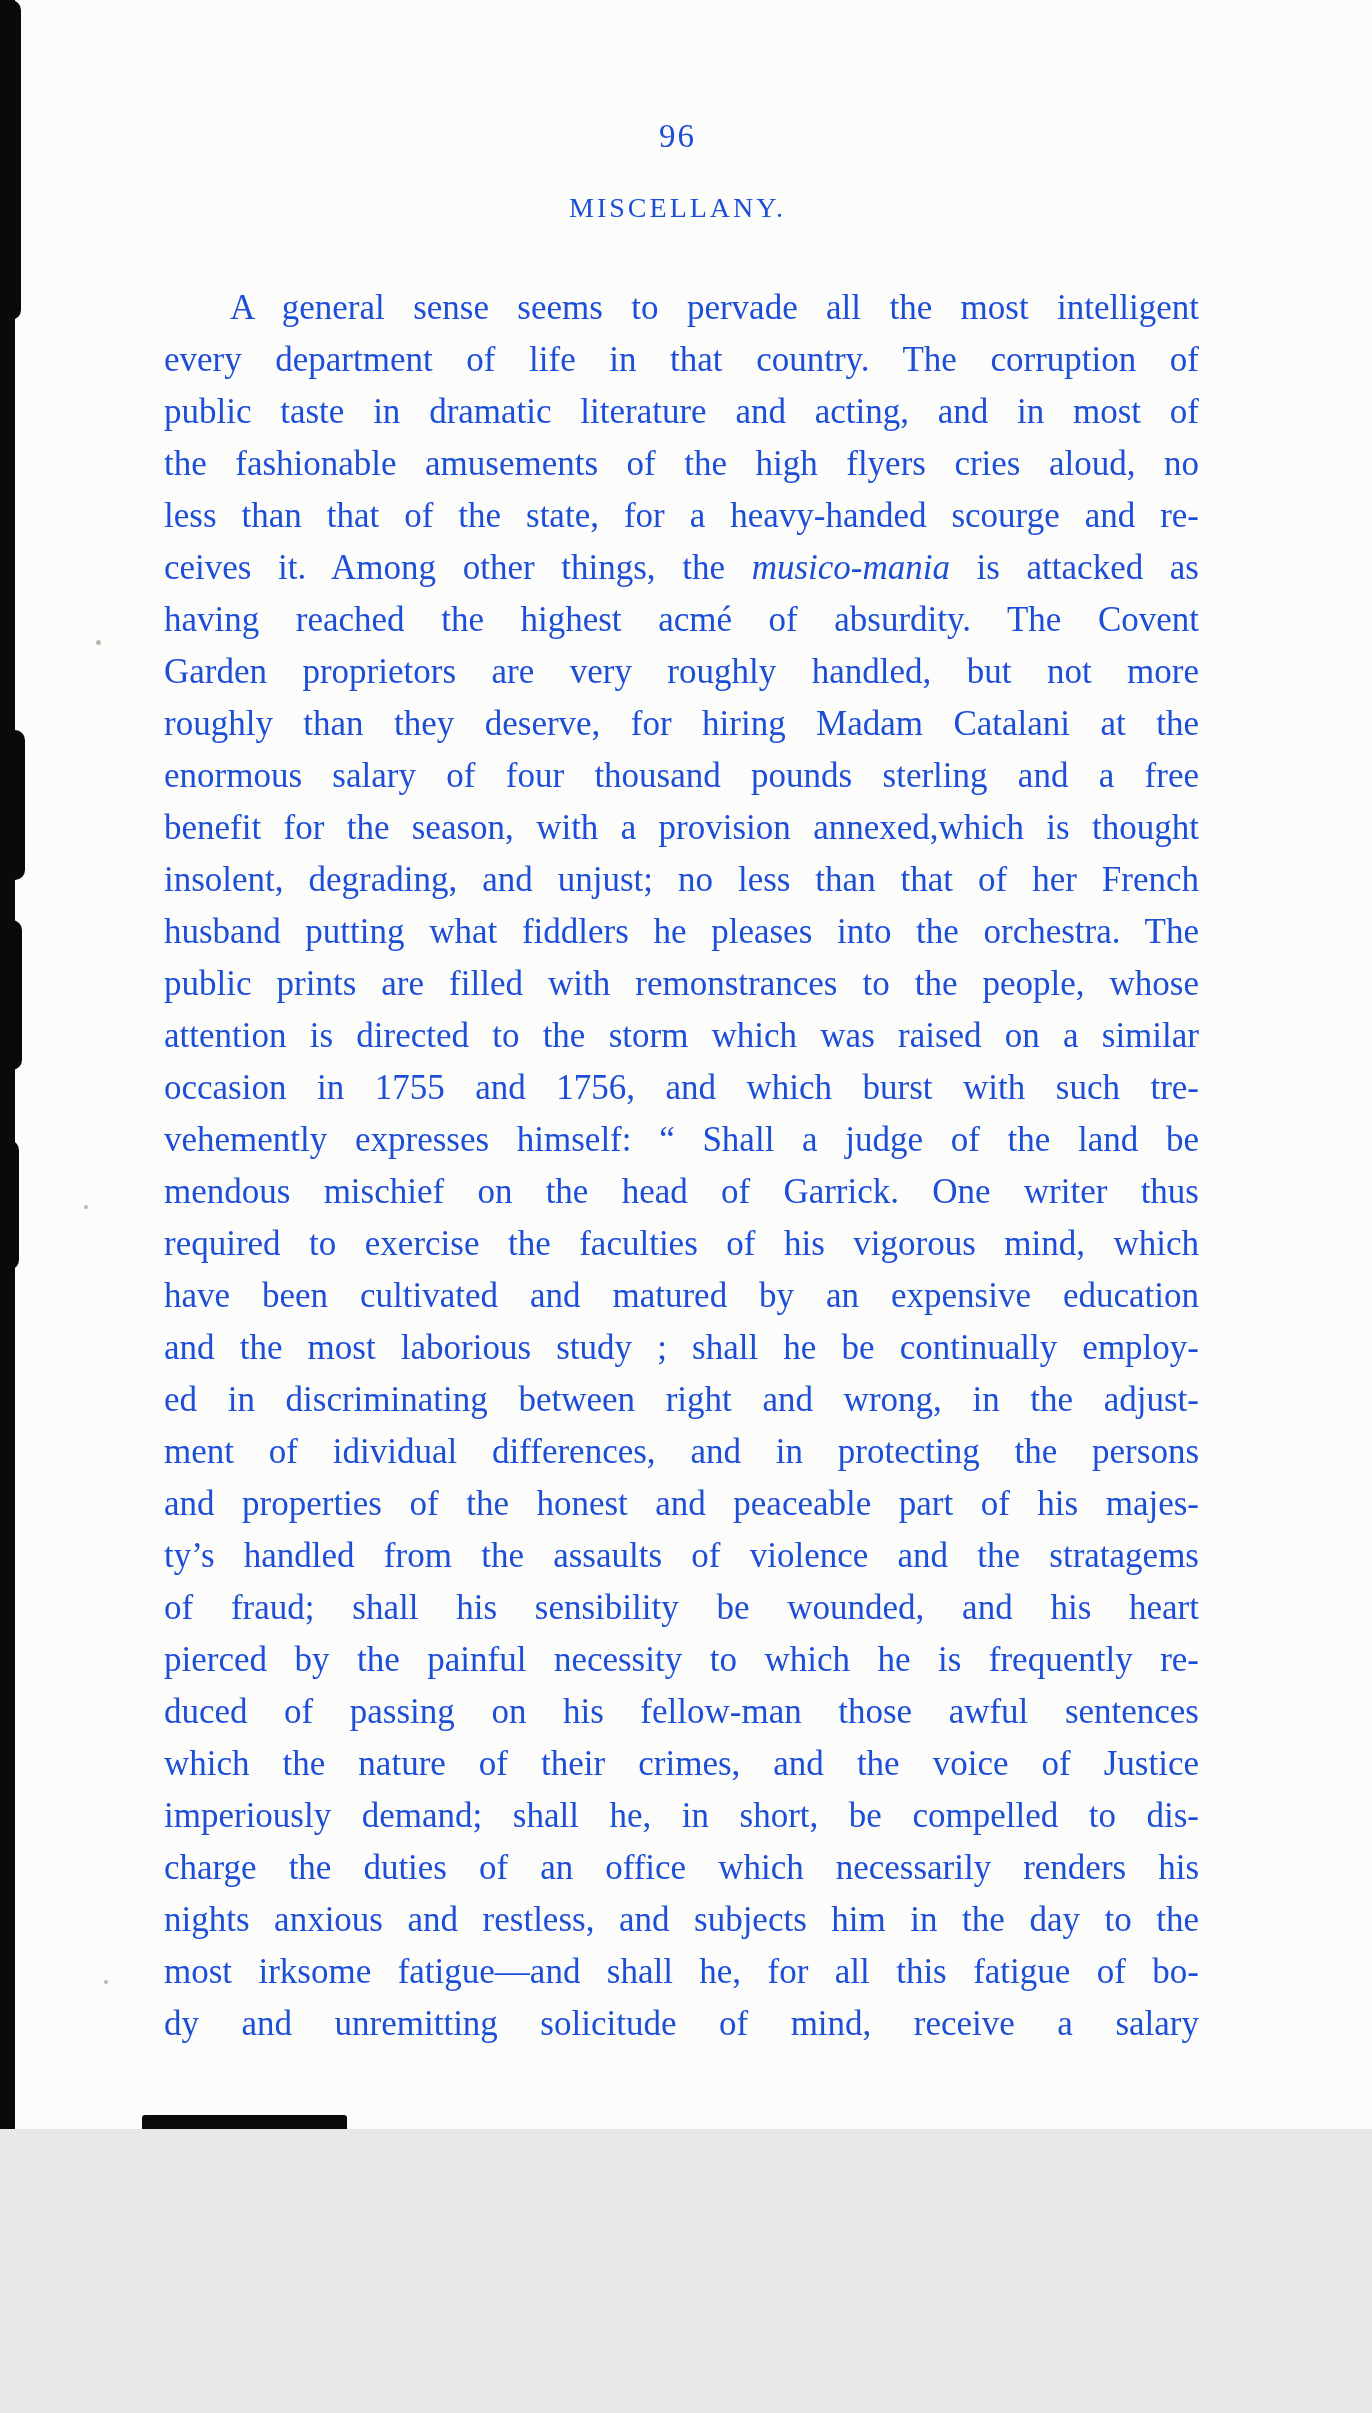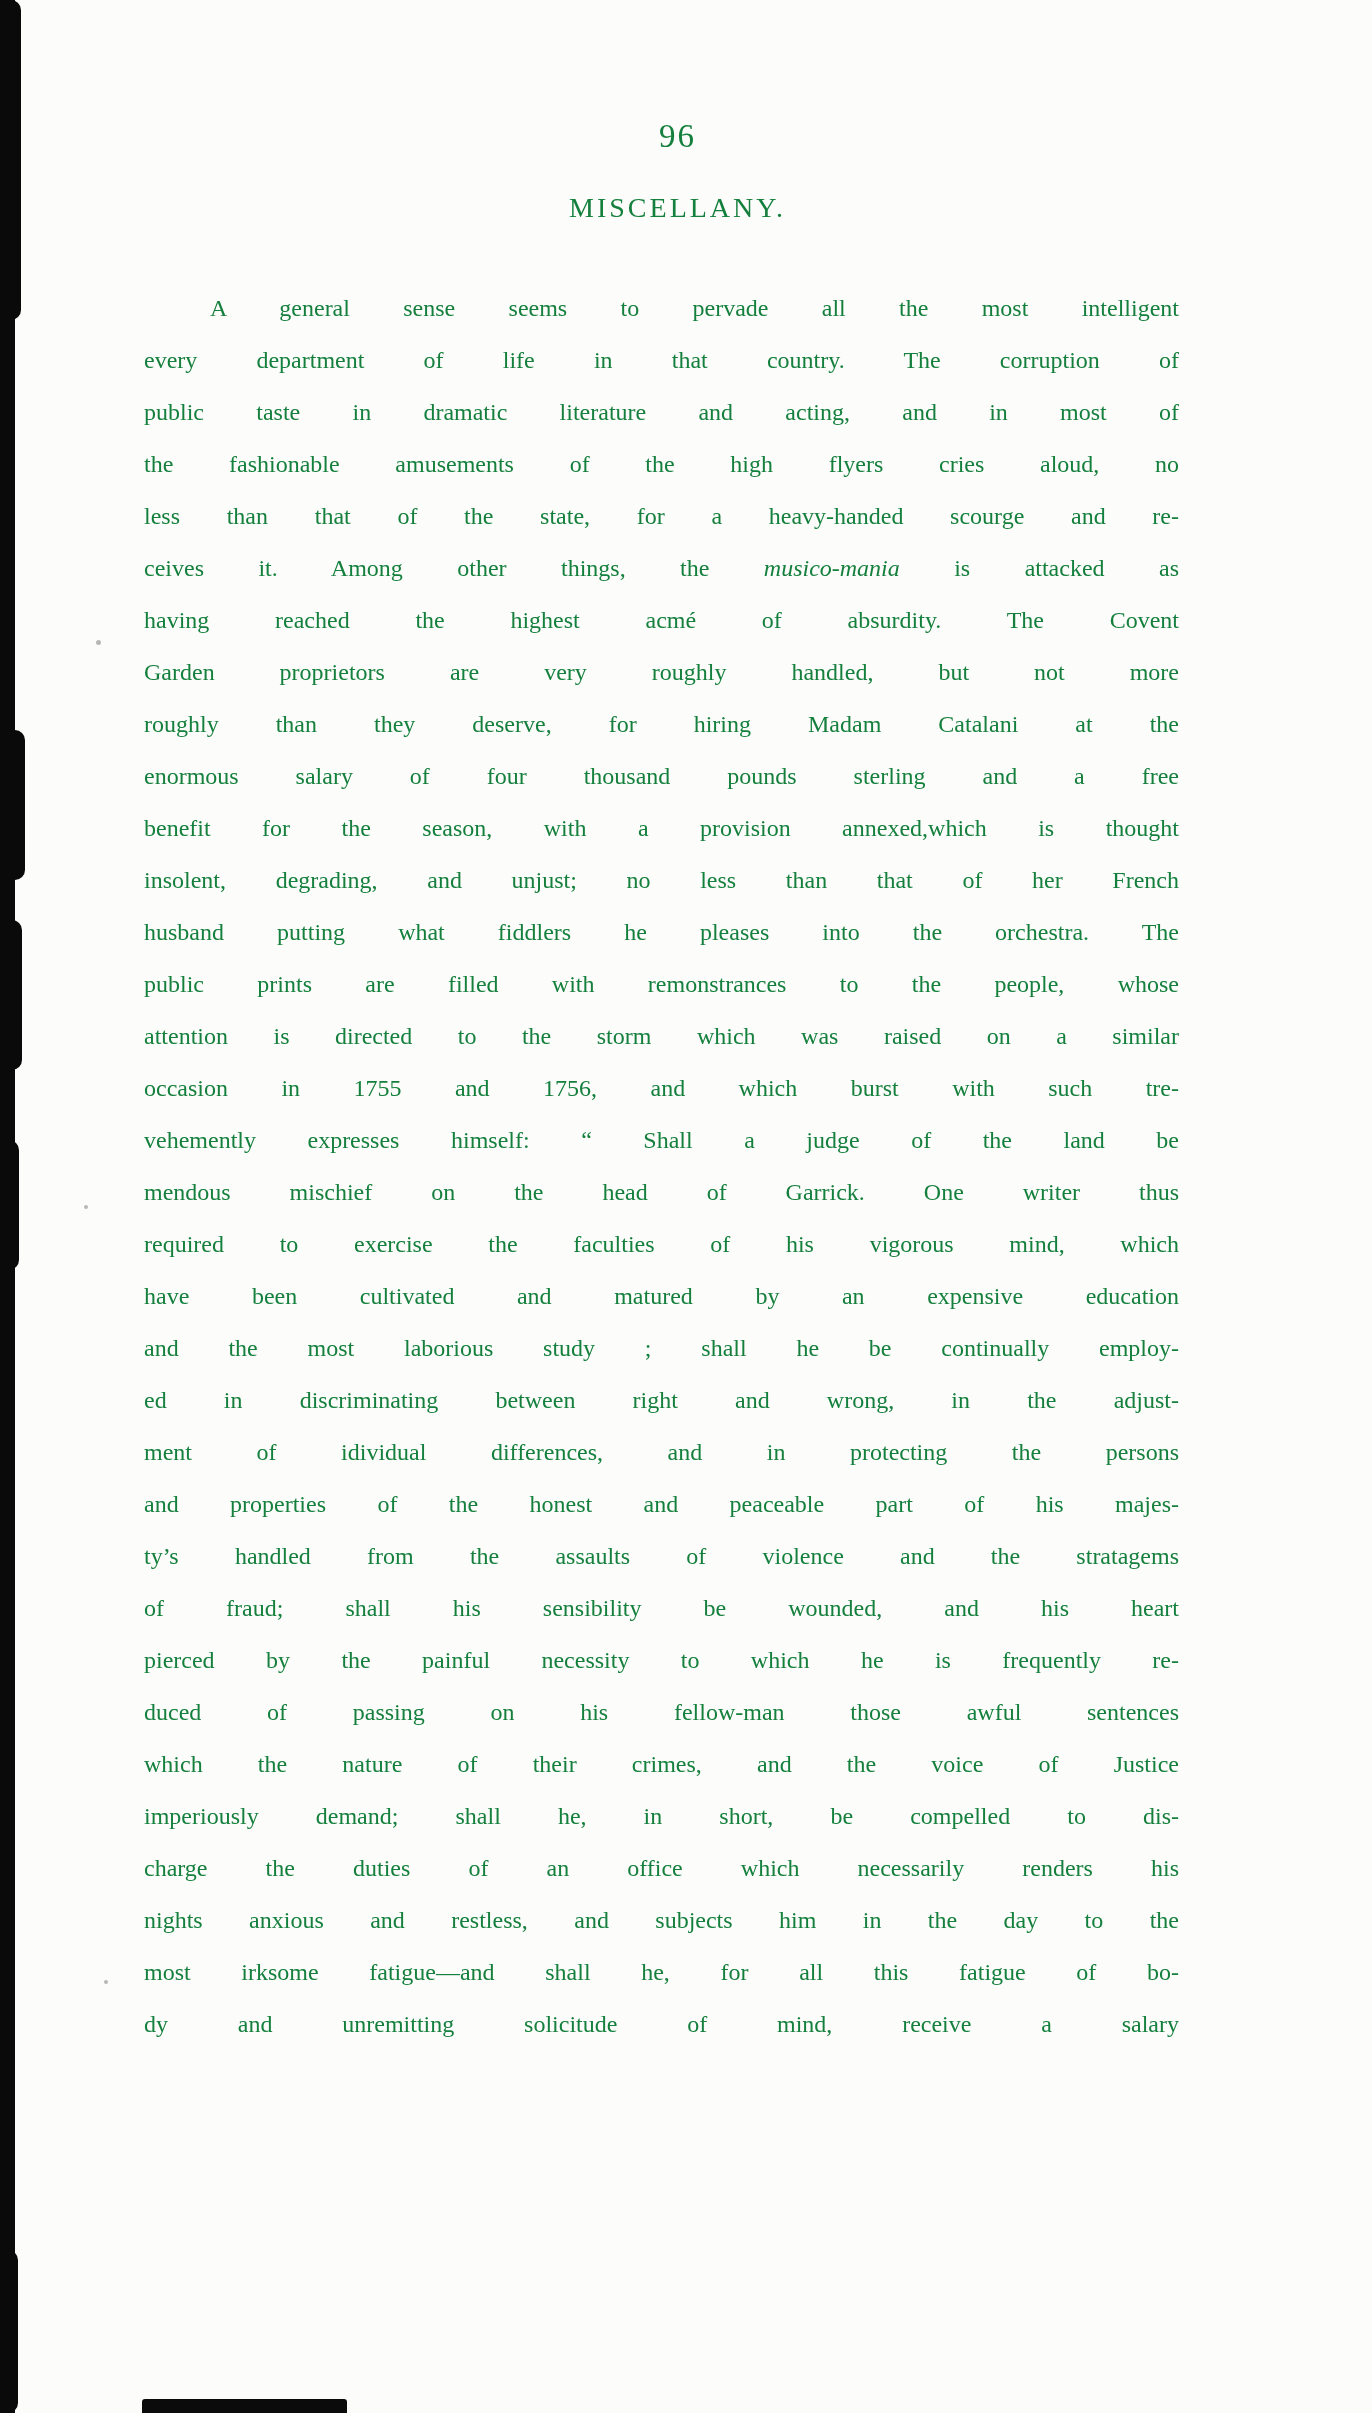--- a/index.html
+++ b/index.html
@@ -3,25 +3,25 @@
 <meta charset="utf-8">
 <style>
   html, body {
     margin: 0;
     padding: 0;
     background: #e8e8e6;
   }
   .page {
     position: relative;
     width: 1372px;
-    height: 2413px;
+    height: 2129px;
     background: #fcfcfa;
     overflow: hidden;
     font-family: "Liberation Serif", "DejaVu Serif", serif;
-    color: #15803d;
+    color: #1d4ed8;
   }
   
   .binding-strip {
     position: absolute;
     left: 0; top: 0;
     width: 15px;
     height: 100%;
     background: #0a0a0a;
   }
   .binding-bump {
@@ -71,24 +71,24 @@
     top: 192px;
     width: 1035px;
     margin: 0;
     text-align: center;
     font-size: 28px;
     font-weight: normal;
     letter-spacing: 3px;
   }
   .body-text {
     position: absolute;
-    left: 144px;
+    left: 164px;
     top: 282px;
     width: 1035px;
-    font-size: 24px;
+    font-size: 35px;
   }
   .line {
     line-height: 52px;
     height: 52px;
     white-space: normal;
     text-align: justify;
     text-align-last: justify;
     -moz-text-align-last: justify;
   }
   .line.indent {

